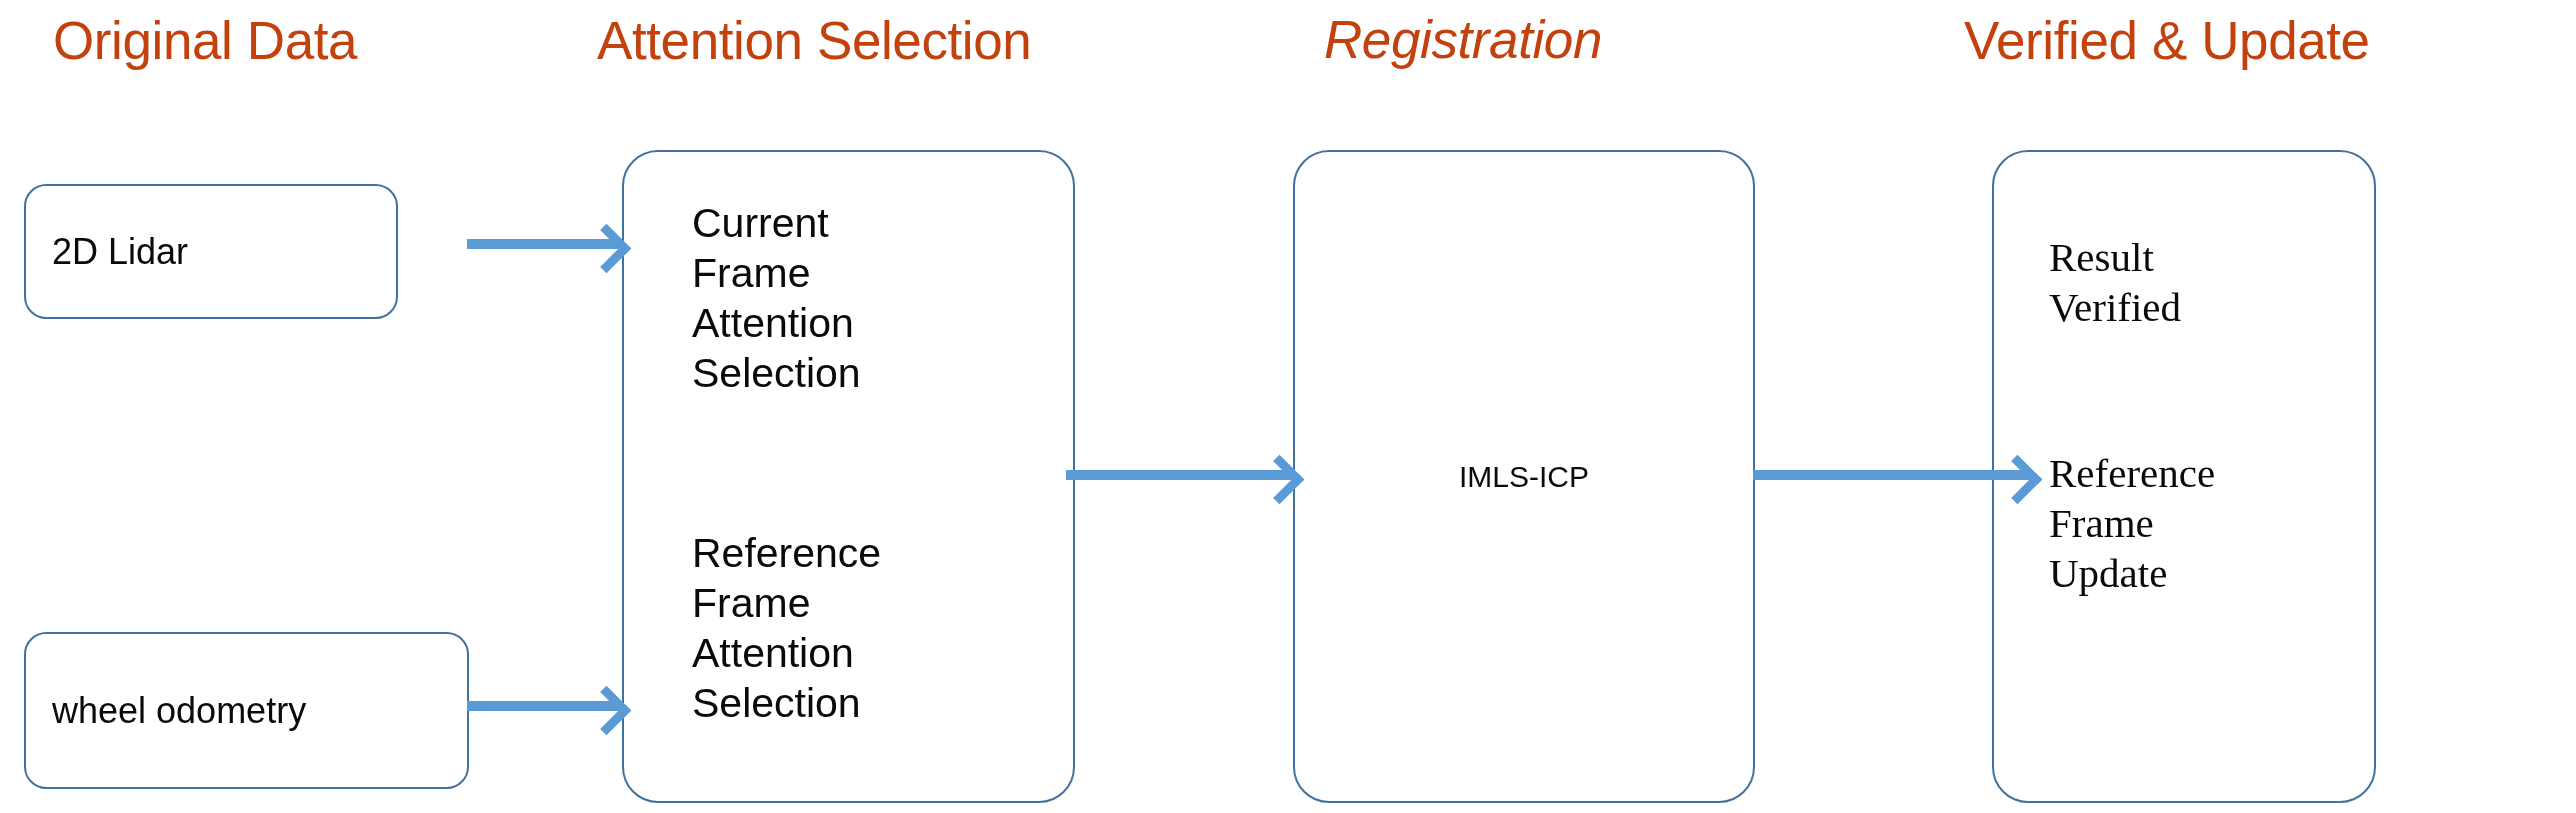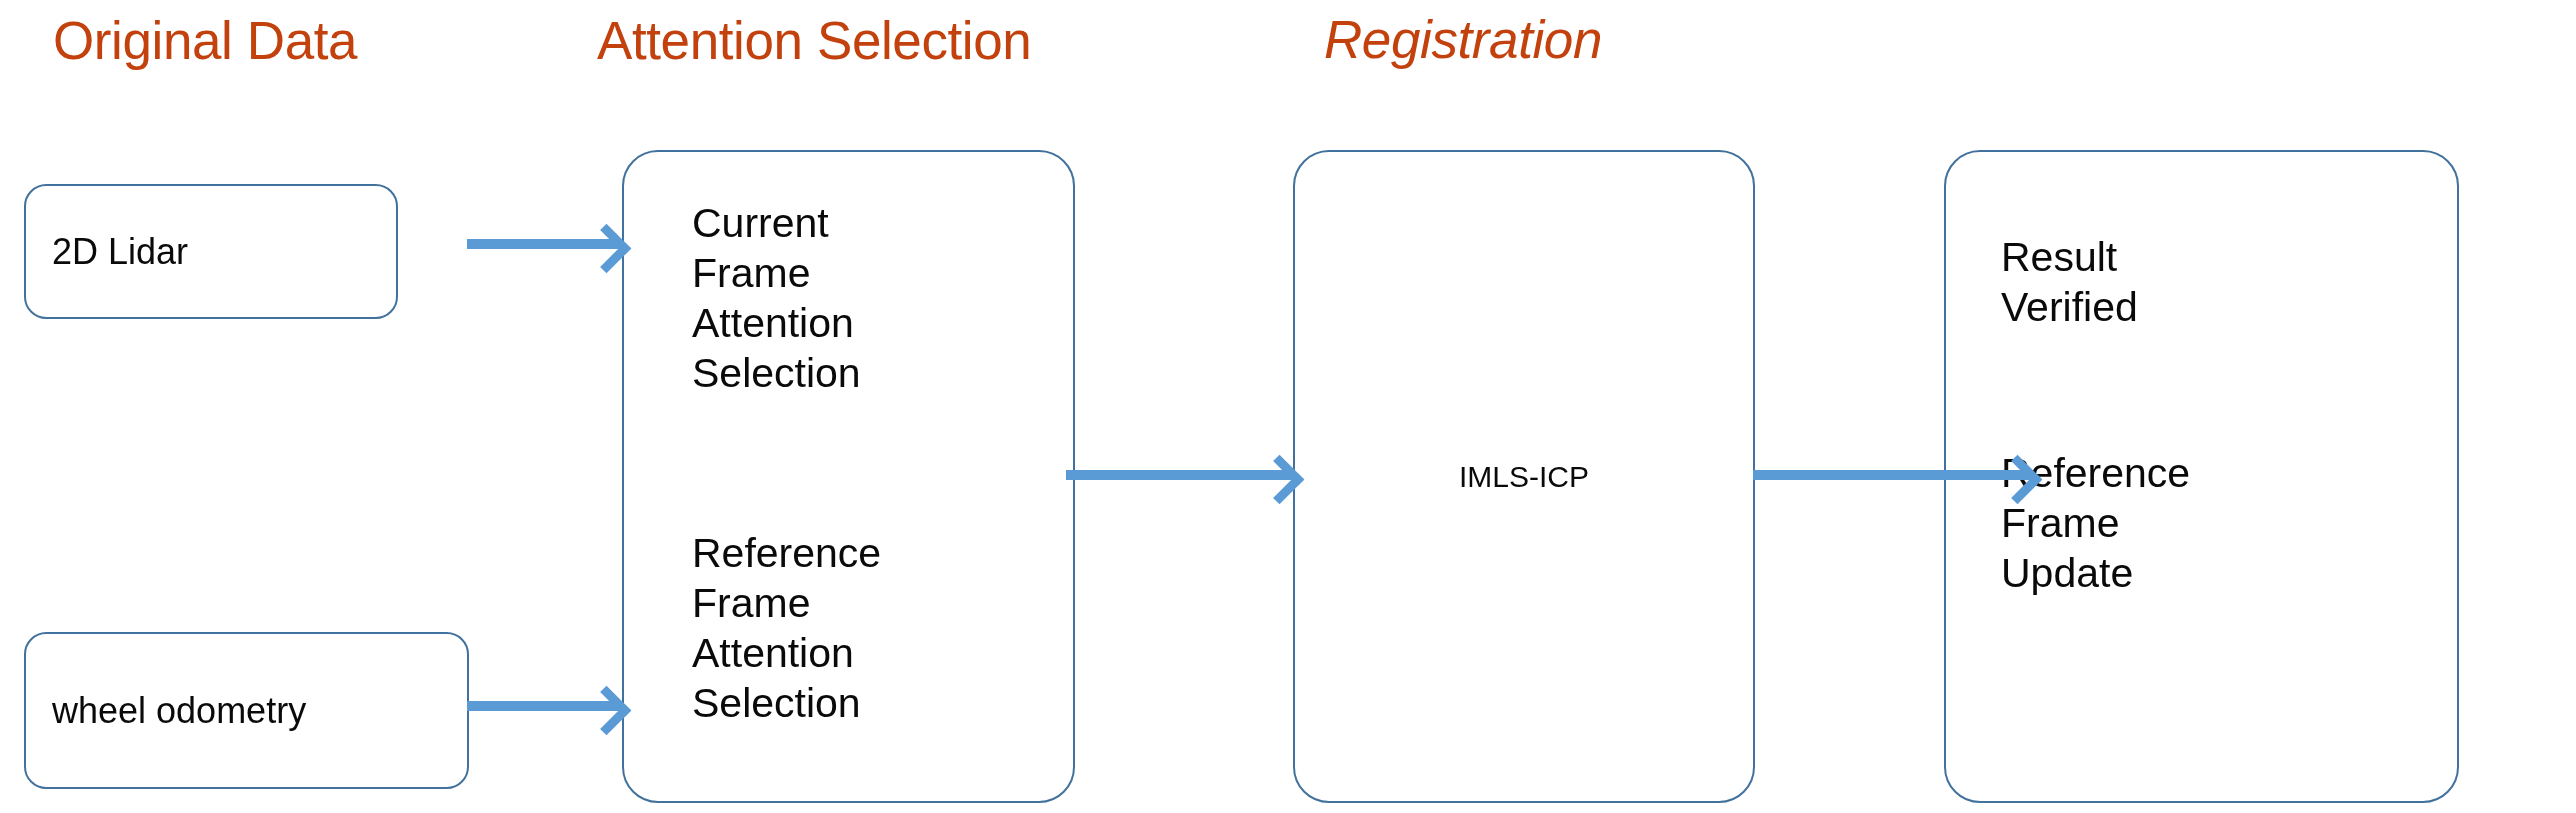--- a/index.html
+++ b/index.html
@@ -52,22 +52,22 @@
   }
   #box-attention-selection {
     left: 622px; top: 150px;
     width: 453px; height: 653px;
   }
   #box-imls-icp {
     left: 1293px; top: 150px;
     width: 462px; height: 653px;
   }
   #box-verified-update {
-    left: 1944px; top: 150px;
-    width: 515px; height: 653px;
+    left: 1992px; top: 150px;
+    width: 384px; height: 653px; font-family: Liberation Serif, serif;
   }
 
   
   .box-text {
     position: absolute;
     white-space: pre;
     line-height: 1.0;
   }
   .label-small {
     font-size: 36px;
@@ -127,20 +127,21 @@
 <body>
 
 <div id="canvas">
 
   <div class="heading" id="heading-original-data">Original Data</div>
 
   <div class="heading" id="heading-attention-sel">Attention Selection</div>
 
   <div class="heading" id="heading-registration">Registration</div>
 
+  <div class="heading" id="heading-verified-update">Verified &amp; Update</div>
 
   <div class="box small" id="box-2d-lidar">
     <div class="box-text label-small">2D Lidar</div>
   </div>
 
   <div class="box small" id="box-wheel-odometry">
     <div class="box-text label-small">wheel odometry</div>
   </div>
 
   <div class="box" id="box-attention-selection">

